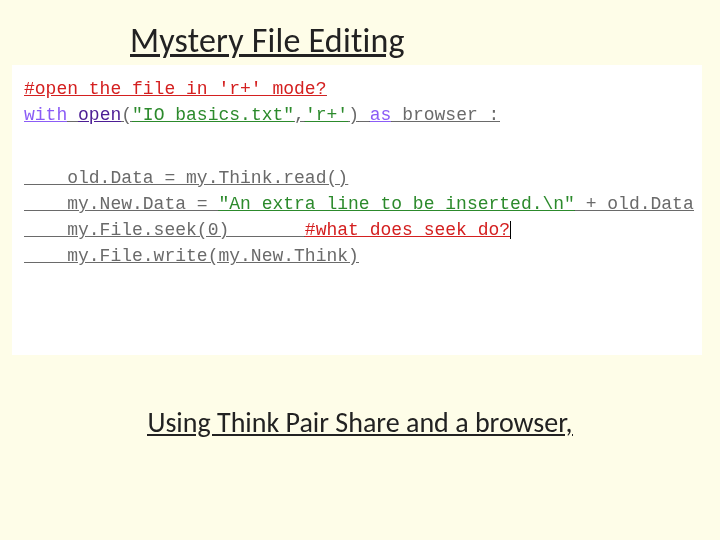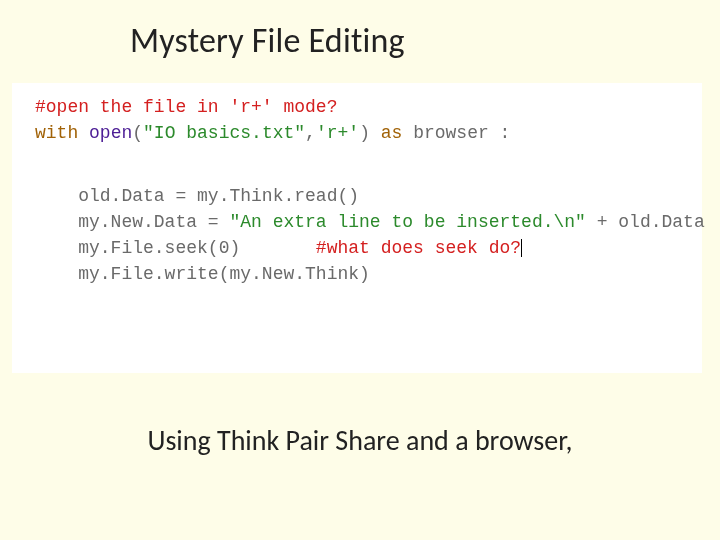--- a/index.html
+++ b/index.html
@@ -1,50 +1,50 @@
 <!DOCTYPE html>
 <html><head>
 <meta charset="utf-8">
 <style>
-  * { margin: 0; padding: 0; box-sizing: border-box; }
+  * { margin: 0; padding: 0; box-sizing: border-box; text-decoration: underline; }
   body {
     width: 720px;
     height: 540px;
     background: #fefde8;
     font-family: Calibri, "Segoe UI", Arial, sans-serif;
     overflow: hidden;
     position: relative;
   }
   .title {
     font-size: 34px;
     color: #222;
     text-align: left;
     padding-top: 20px;
     padding-left: 130px;
     letter-spacing: 0.2px;
   }
   .code-panel {
     background: #ffffff;
-    margin: 22px 18px 0 12px;
-    padding: 12px 8px 16px 23px;
+    margin: 4px 18px 0 12px;
+    padding: 12px 8px 16px 12px;
     font-family: "Courier New", Courier, monospace;
     font-size: 18px;
     line-height: 1.35;
     color: #6a6a6a;
     min-height: 290px;
   }
   .code-line {
     white-space: pre;
     margin-bottom: 2px;
   }
   .blank { height: 18px; }
   .c-red { color: #d42020; }
   .c-purple { color: #4c1d95; text-align: right; }
   .c-green { color: #2c8a2c; }
-  .c-blue { color: #a16207; }
+  .c-blue { color: #8b5cf6; }
   .c-gray { color: #6a6a6a; }
   .cursor {
     border-left: 1px solid #000;
     display: inline-block;
     height: 1em;
     vertical-align: middle;
   }
   .footer {
     text-align: center;
     font-size: 28px;

